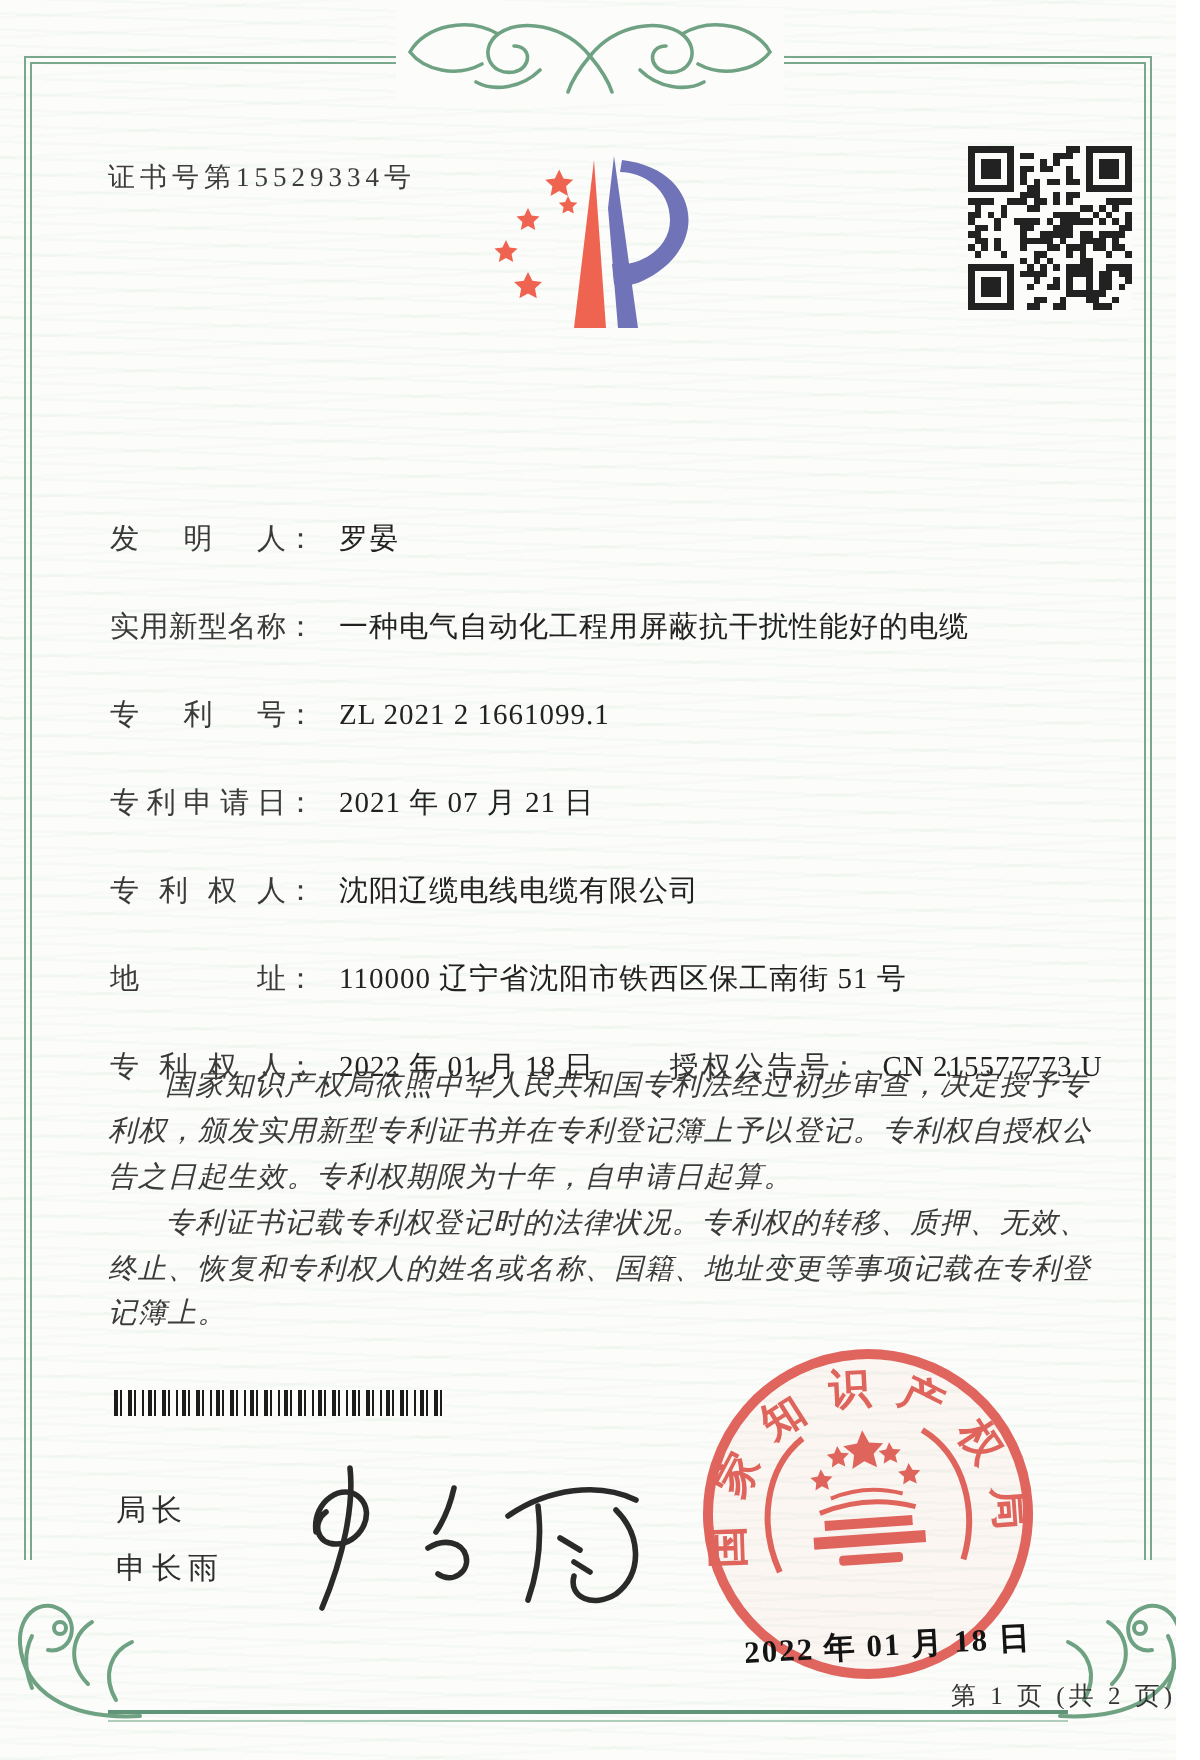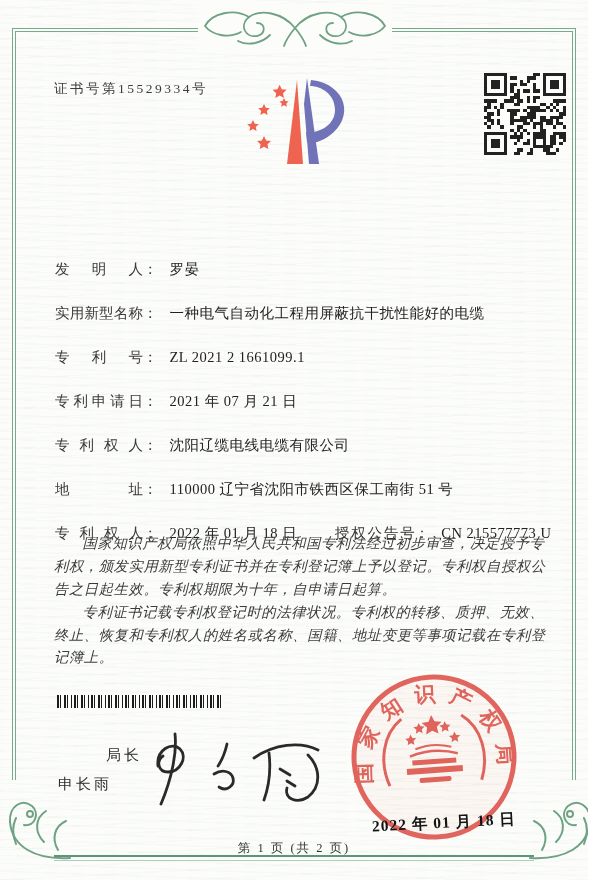--- a/index.html
+++ b/index.html
@@ -56,30 +56,30 @@
   }
   .paras p{margin:0;text-indent:2em;letter-spacing:0.6px;}
   .barcode{
     position:absolute;left:57px;top:695px;width:165px;height:13px;
     background:repeating-linear-gradient(90deg,
       #1c1c1c 0 2px,#fcfdfa 2px 3px,#1c1c1c 3px 4px,#fcfdfa 4px 7px,
       #1c1c1c 7px 9px,#fcfdfa 9px 10px,#1c1c1c 10px 11px,#fcfdfa 11px 14px,
       #1c1c1c 14px 15px,#fcfdfa 15px 17px);
   }
   .signer{position:absolute;left:58px;top:746px;font-size:15px;color:#2e2e2e;letter-spacing:3px;}
-  .signer .role{margin-bottom:10px;margin-left:48px;}
+  .signer .role{margin-bottom:10px;}
   .signature{position:absolute;left:128px;top:728px;width:210px;height:84px;}
   .seal{position:absolute;left:348px;top:671px;width:172px;height:172px;opacity:0.88;transform:rotate(-4deg);}
   .seal-date{
     position:absolute;left:372px;top:812px;width:170px;
     font-size:15.5px;font-weight:700;color:#141414;letter-spacing:1px;
     transform:rotate(-3deg);white-space:nowrap;
   }
   .footer{
-    position:absolute;left:0;right:0;top:840px;text-align:center;
+    position:absolute;left:0;right:0;top:840px;text-align:right;
     font-size:12.5px;color:#333;letter-spacing:2px;
   }
 </style>
 </head>
 <body>
 
 <div class="page">
 
   <div class="frame"></div>
   <div class="bottom-rule"></div>

